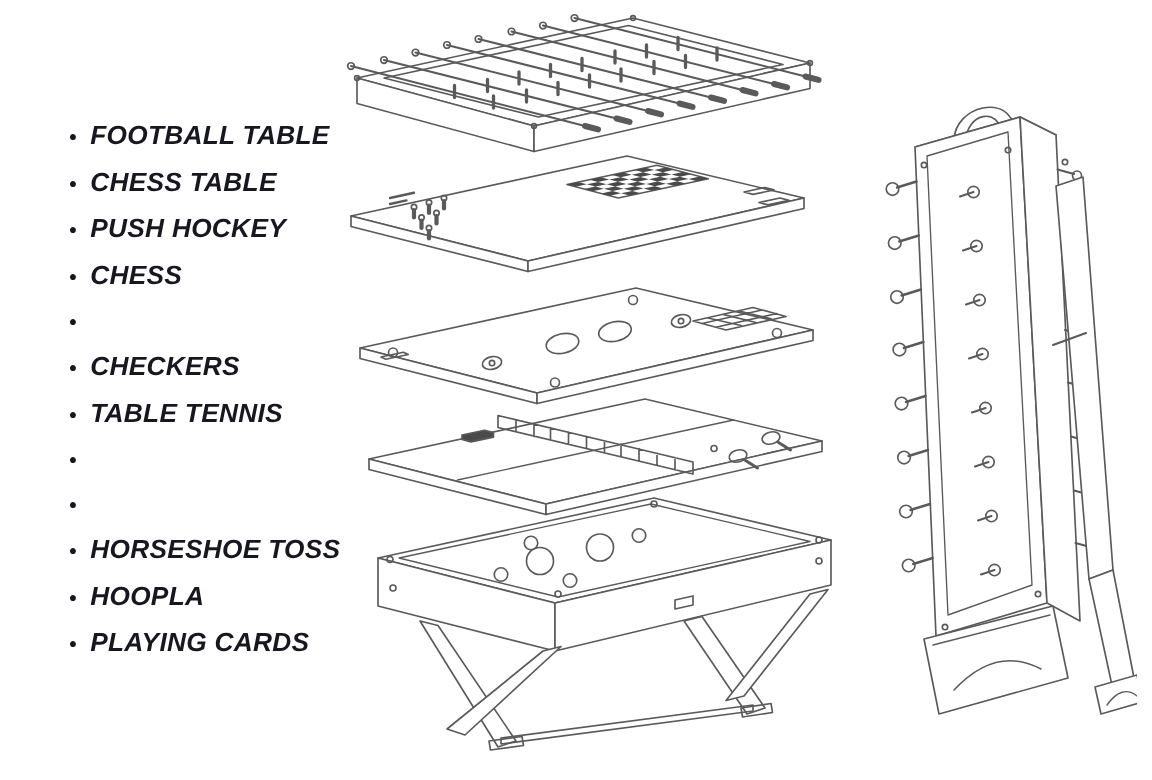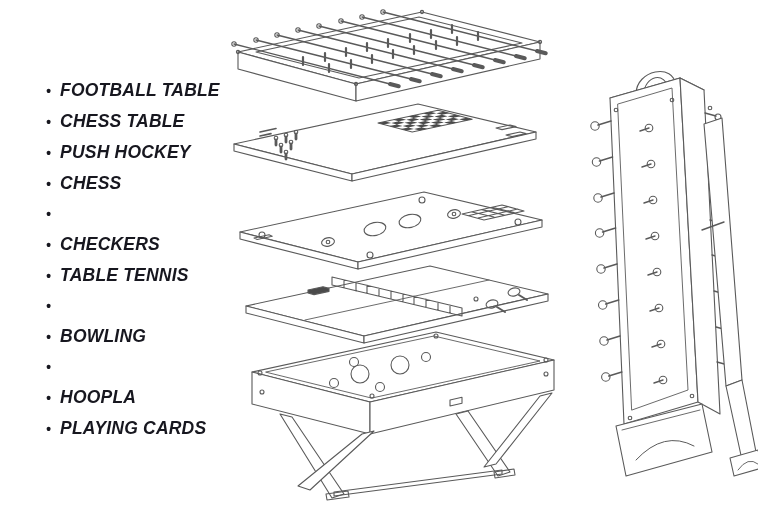--- a/index.html
+++ b/index.html
@@ -47,24 +47,24 @@
       </li>
     <li class="game-item">
         <span class="bullet">•</span>
         <span>TABLE TENNIS</span>
       </li>
     <li class="game-item">
         <span class="bullet">•</span>
       </li>
     <li class="game-item">
         <span class="bullet">•</span>
-        <span>BOWLING</span>
-      </li>
-    <li class="game-item">
-        <span class="bullet">•</span>
+      </li>
+    <li class="game-item">
+        <span class="bullet">•</span>
+        <span>HORSESHOE TOSS</span>
       </li>
     <li class="game-item">
         <span class="bullet">•</span>
         <span>HOOPLA</span>
       </li>
     <li class="game-item">
         <span class="bullet">•</span>
         <span>PLAYING CARDS</span>
       </li>
   </ul>

